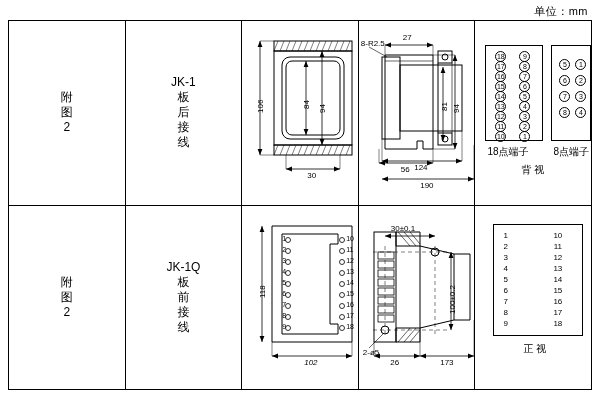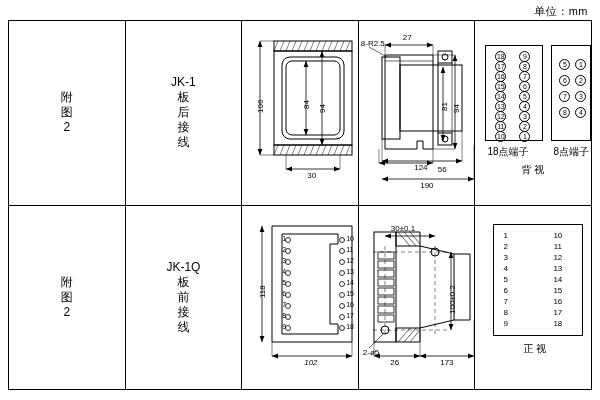--- a/index.html
+++ b/index.html
@@ -165,21 +165,21 @@
             <line x1="20" y1="142" x2="74" y2="142" stroke="#000" stroke-width="0.8"></line>
             <polygon points="20,142 26,139.6 26,144.4" fill="#000"></polygon>
             <polygon points="74,142 68,139.6 68,144.4" fill="#000"></polygon>
             <line x1="20" y1="128" x2="20" y2="142" stroke="#000" stroke-width="0.5"></line>
             <line x1="74" y1="128" x2="74" y2="142" stroke="#000" stroke-width="0.5"></line>
           </svg>
           <div class="lbl" style="left:2px;top:18px;">8-R2.5</div>
           <div class="lbl" style="left:44px;top:12px;">27</div>
           <div class="lblv" style="left:81px;top:90px;">81</div>
           <div class="lblv" style="left:93px;top:92px;">94</div>
-          <div class="lbl" style="left:42px;top:144px;margin-left:37px;">56</div>
+          <div class="lbl" style="left:42px;top:144px;">56</div>
         </div>
       </td>
 
       <td>
         <div class="cellbox">
           <div class="box" style="left:10px;top:24px;width:58px;height:96px;"></div>
           <div class="box" style="left:76px;top:24px;width:40px;height:96px;"></div>
 
           <div>
             <div class="circ" style="left:20px;top:30px;width:11px;height:11px;"></div>

